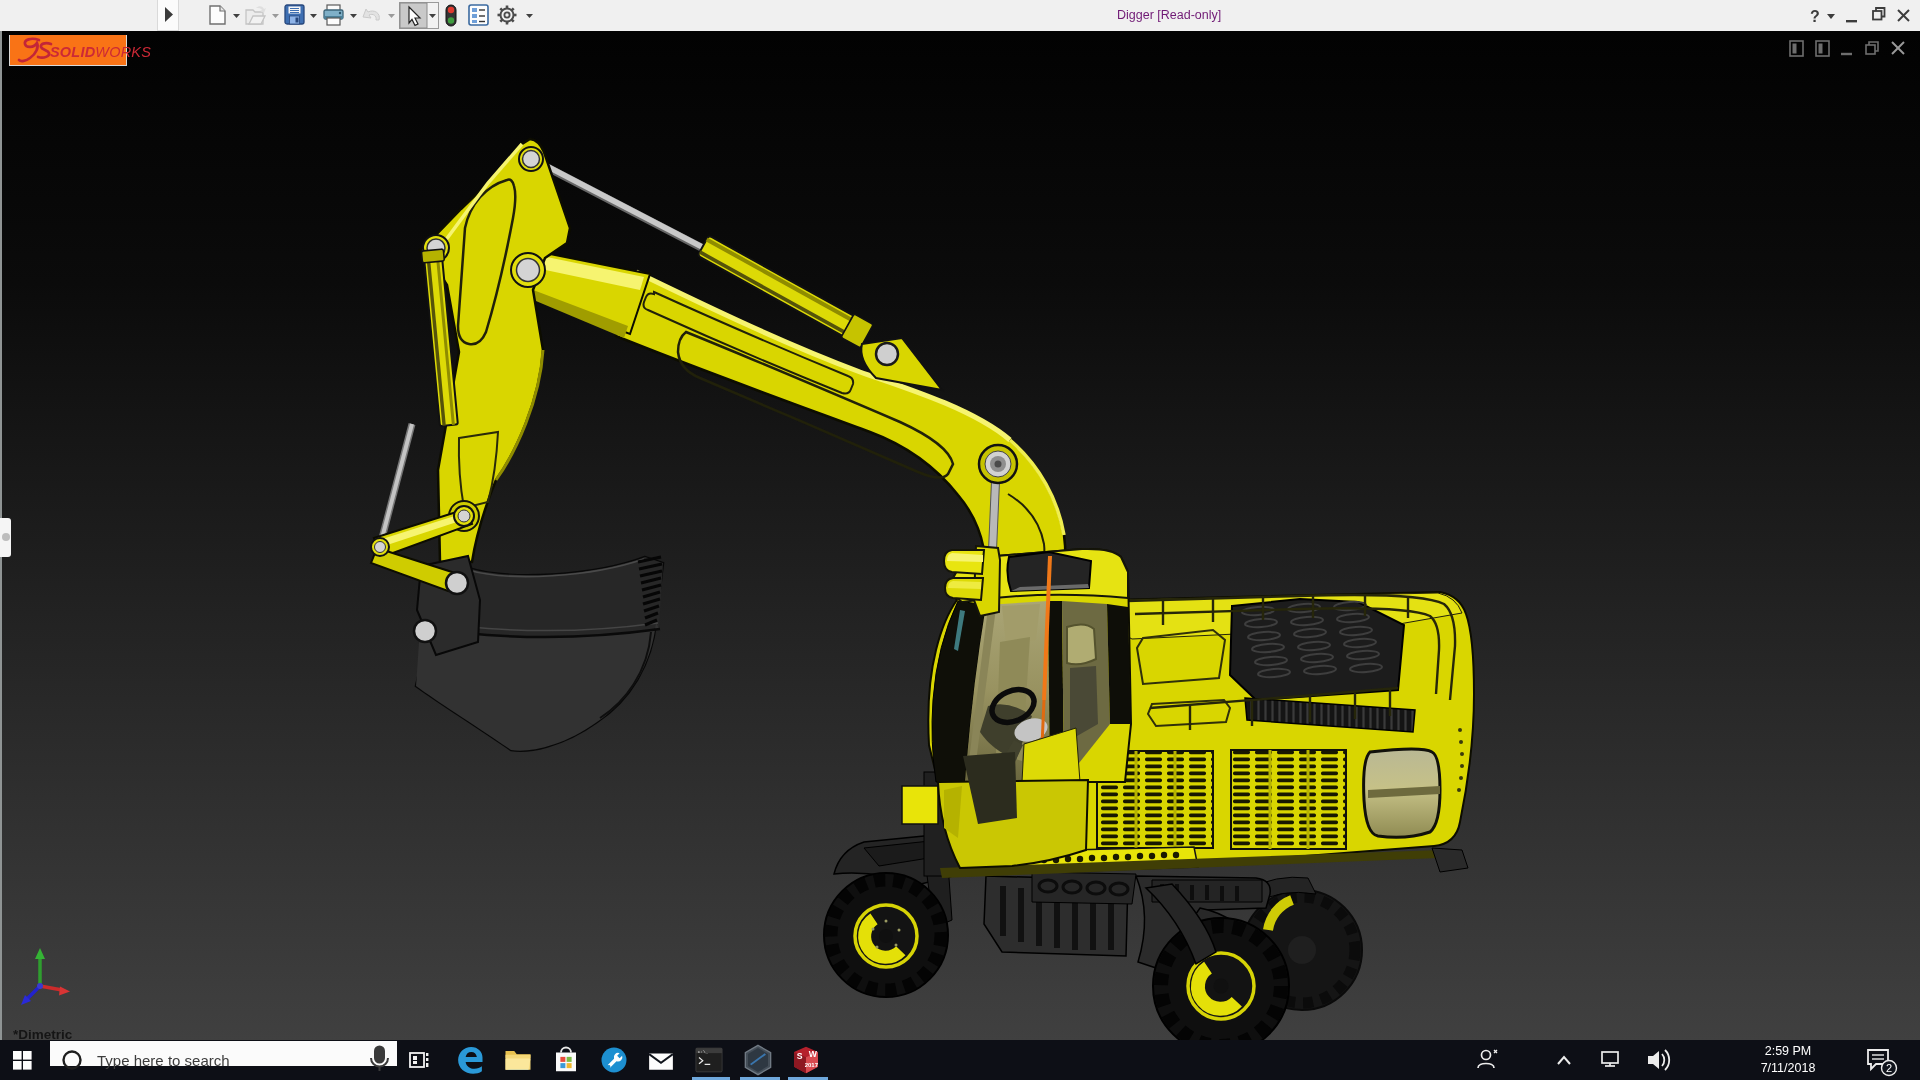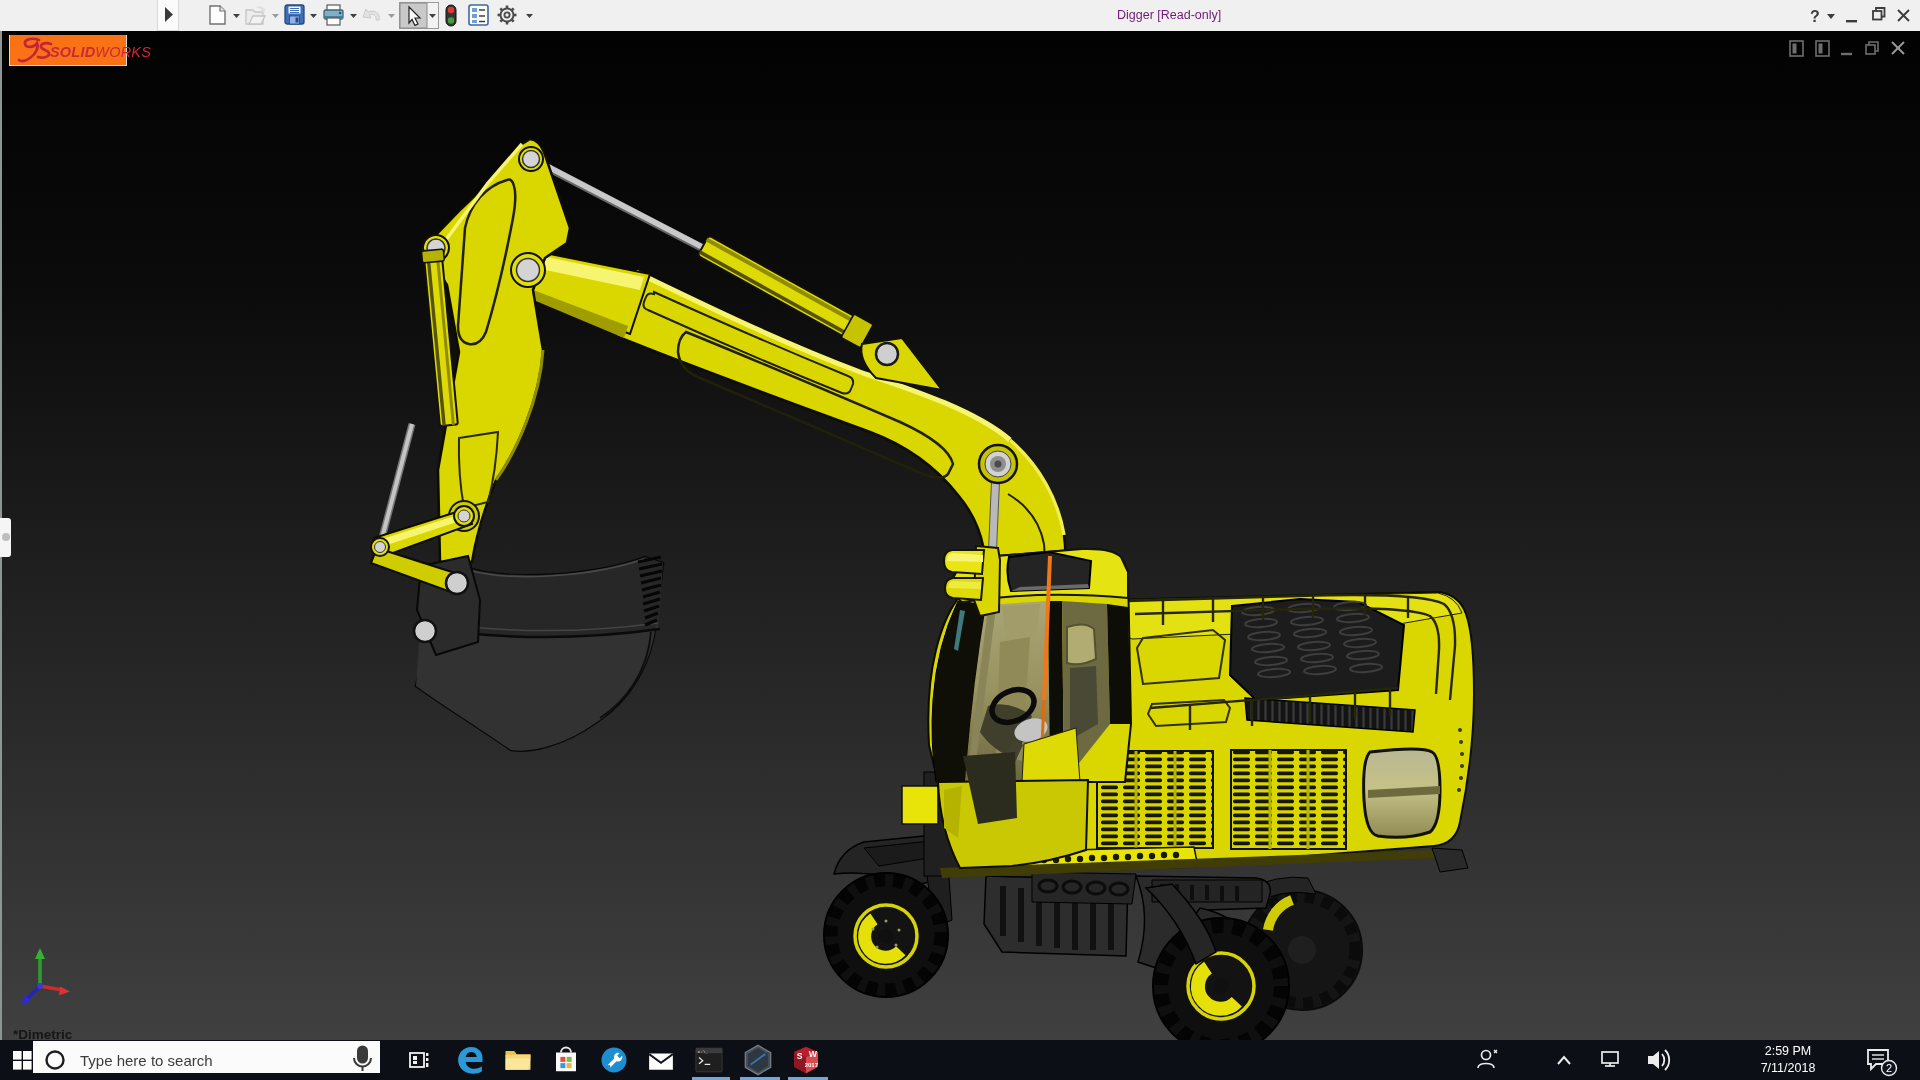--- a/index.html
+++ b/index.html
@@ -7,21 +7,21 @@
   #titlebar { position:absolute; left:0; top:0; width:1920px; height:31px; background:#f0f0f0; }
   #logo { position:absolute; left:9px; top:0; width:118px; height:31px; background:#f97316; border:1px solid #d9d9d9; border-top:none;margin-top:35px; }
   #flyout { position:absolute; left:157px; top:0; width:22px; height:31px; background:#fbfbfb; border:1px solid #d9d9d9; border-top:none; }
   #wtitle { position:absolute; left:1117px; top:8px; font-size:12.5px; color:#701a75; }
   #viewport { position:absolute; left:0; top:31px; width:1920px; height:1009px;
      background:linear-gradient(180deg,#020202 0%,#0b0b0b 25%,#1e1e1e 52%,#2f2f2f 76%,#404040 100%); }
   #lefttab { position:absolute; left:0; top:487px; width:11px; height:39px; background:#f5f5f5; border-radius:0 3px 3px 0; }
   #lefttab .dot { position:absolute; left:2px; top:15px; width:8px; height:8px; border-radius:50%; background:#bdbdbd; }
   #dimetric { position:absolute; left:13px; top:996px; font-size:13.5px; font-weight:bold; color:#151515; }
   #taskbar { position:absolute; left:0; top:1040px; width:1920px; height:40px; background:#0d0f16; }
-  #searchbox { position:absolute; left:33px; top:1px; width:347px; height:32px; background:#fbfbfb; }
+  #searchbox { position:absolute; left:50px; top:1px; width:347px; height:25px; background:#fbfbfb; }
   #searchbox span { position:absolute; left:47px; top:11px; font-size:15px; color:#3c3c3c; }
   #clock { position:absolute; left:1758px; top:3px; width:60px; text-align:center; color:#fff; font-size:12.5px; line-height:17px; }
   svg.ovl { position:absolute; left:0; top:0; }
 </style>
 </head>
 <body>
 <div id="viewport">
     <div style="position:absolute;left:0;top:0;width:2px;height:1009px;background:#8f9494"></div>
   <div id="lefttab">
       <div class="dot"></div>

